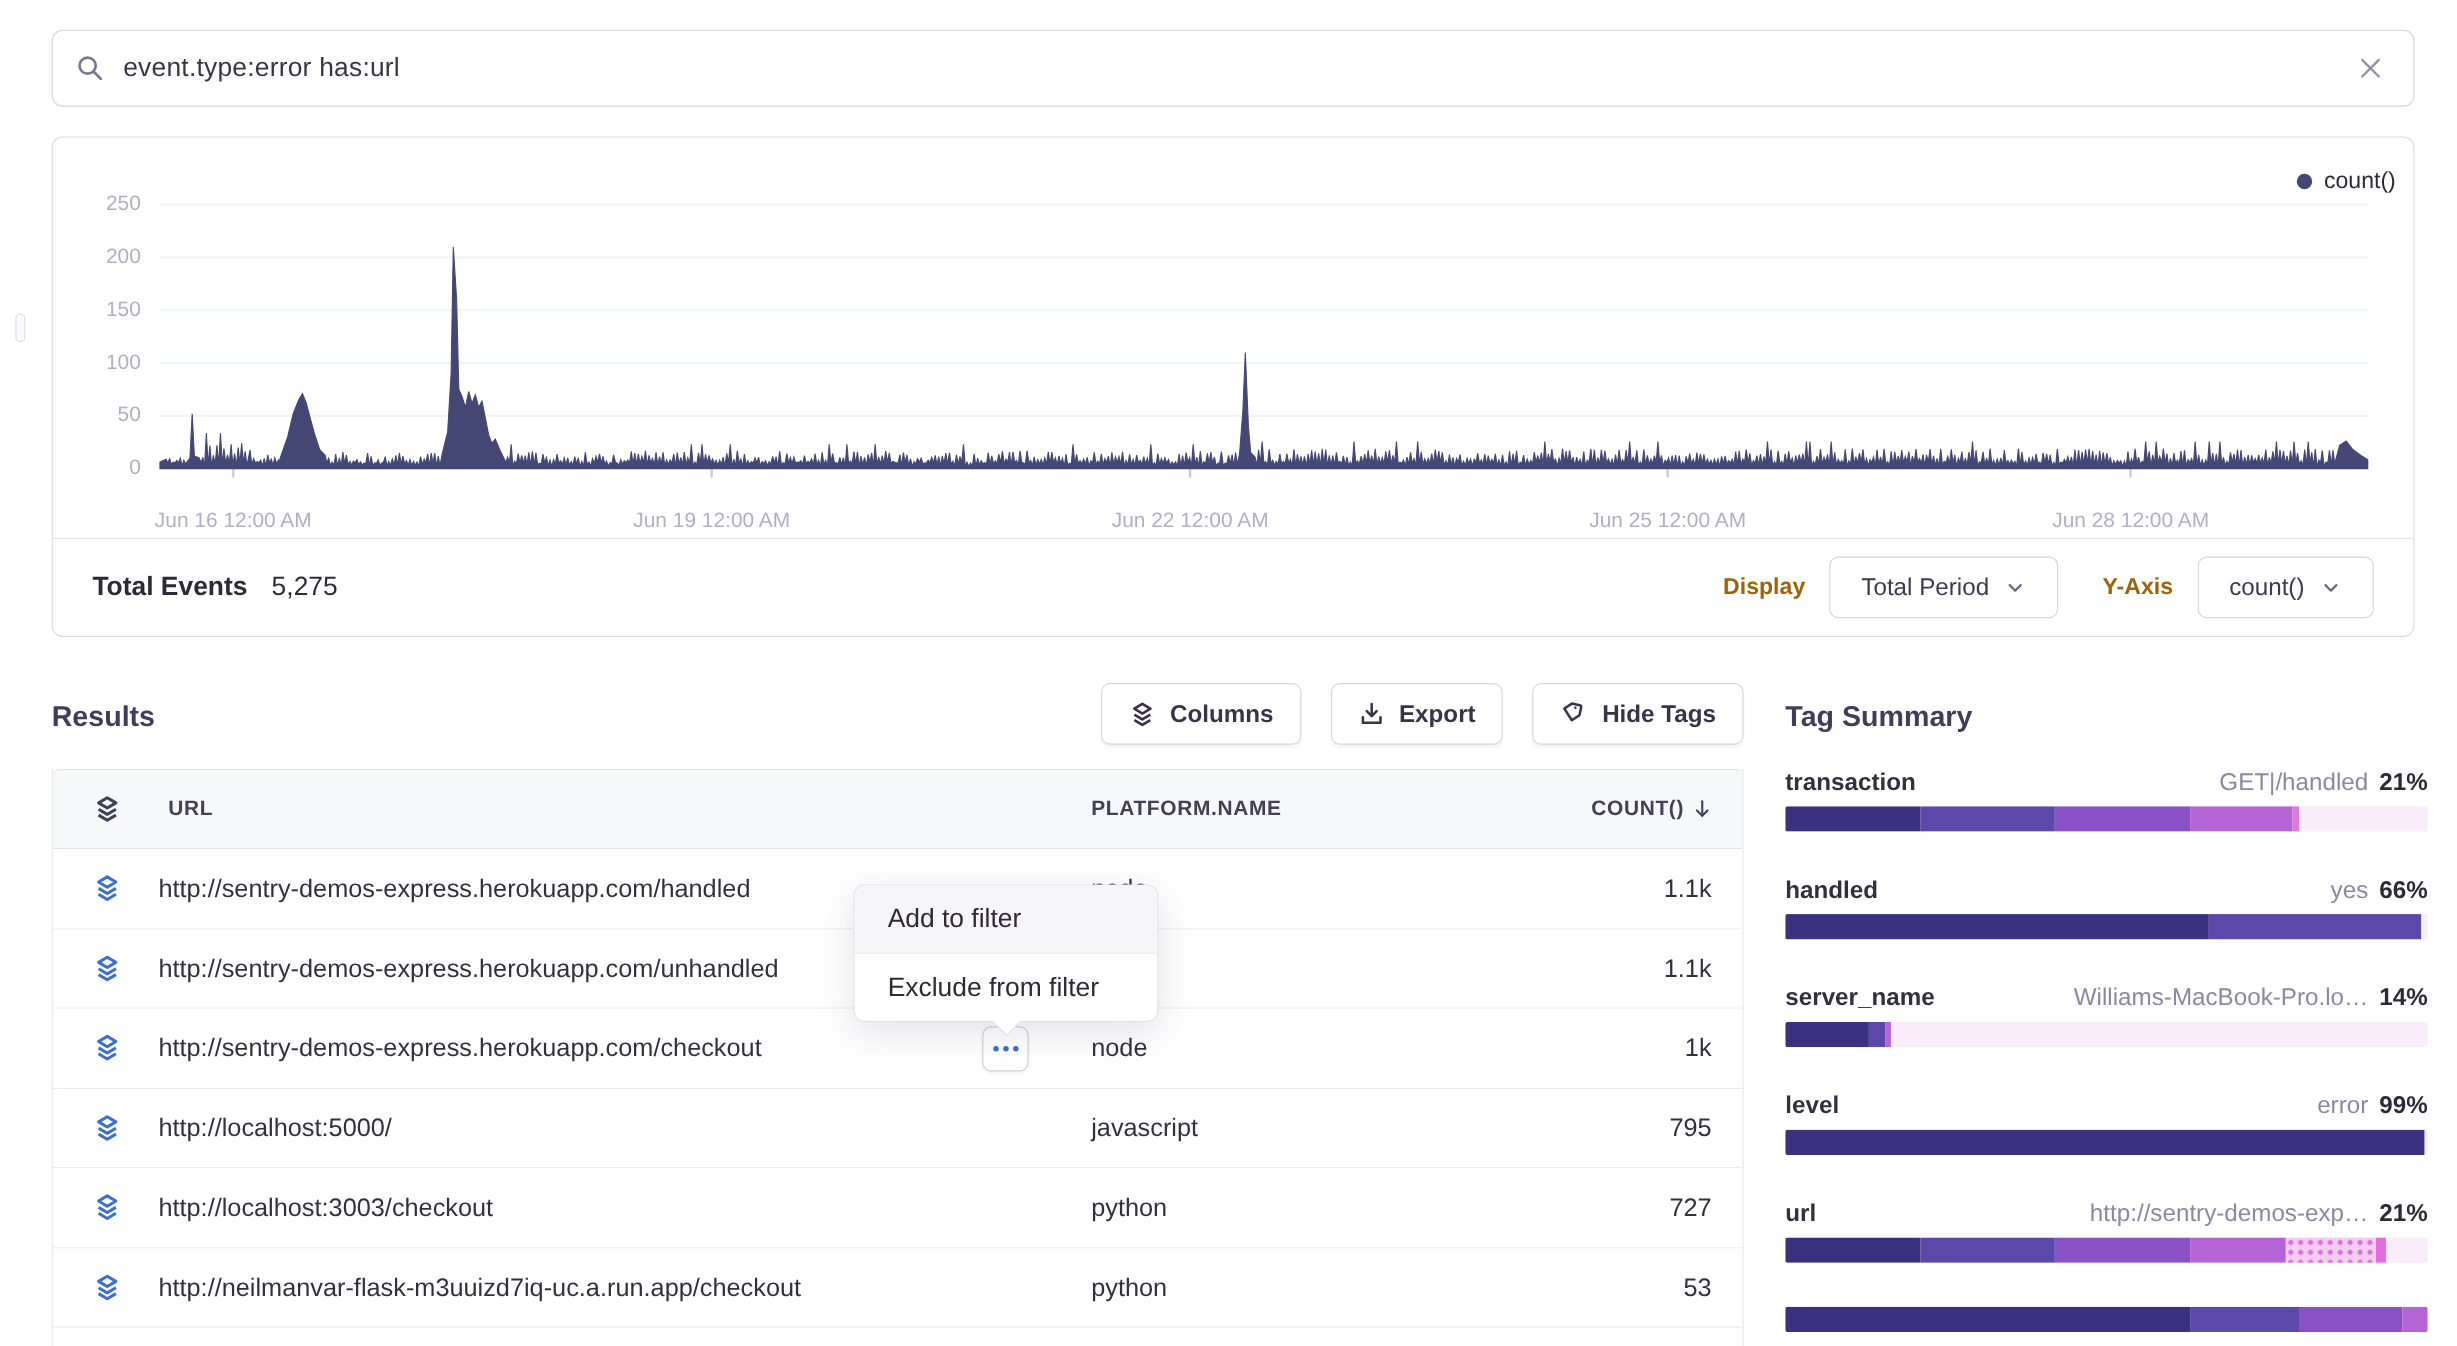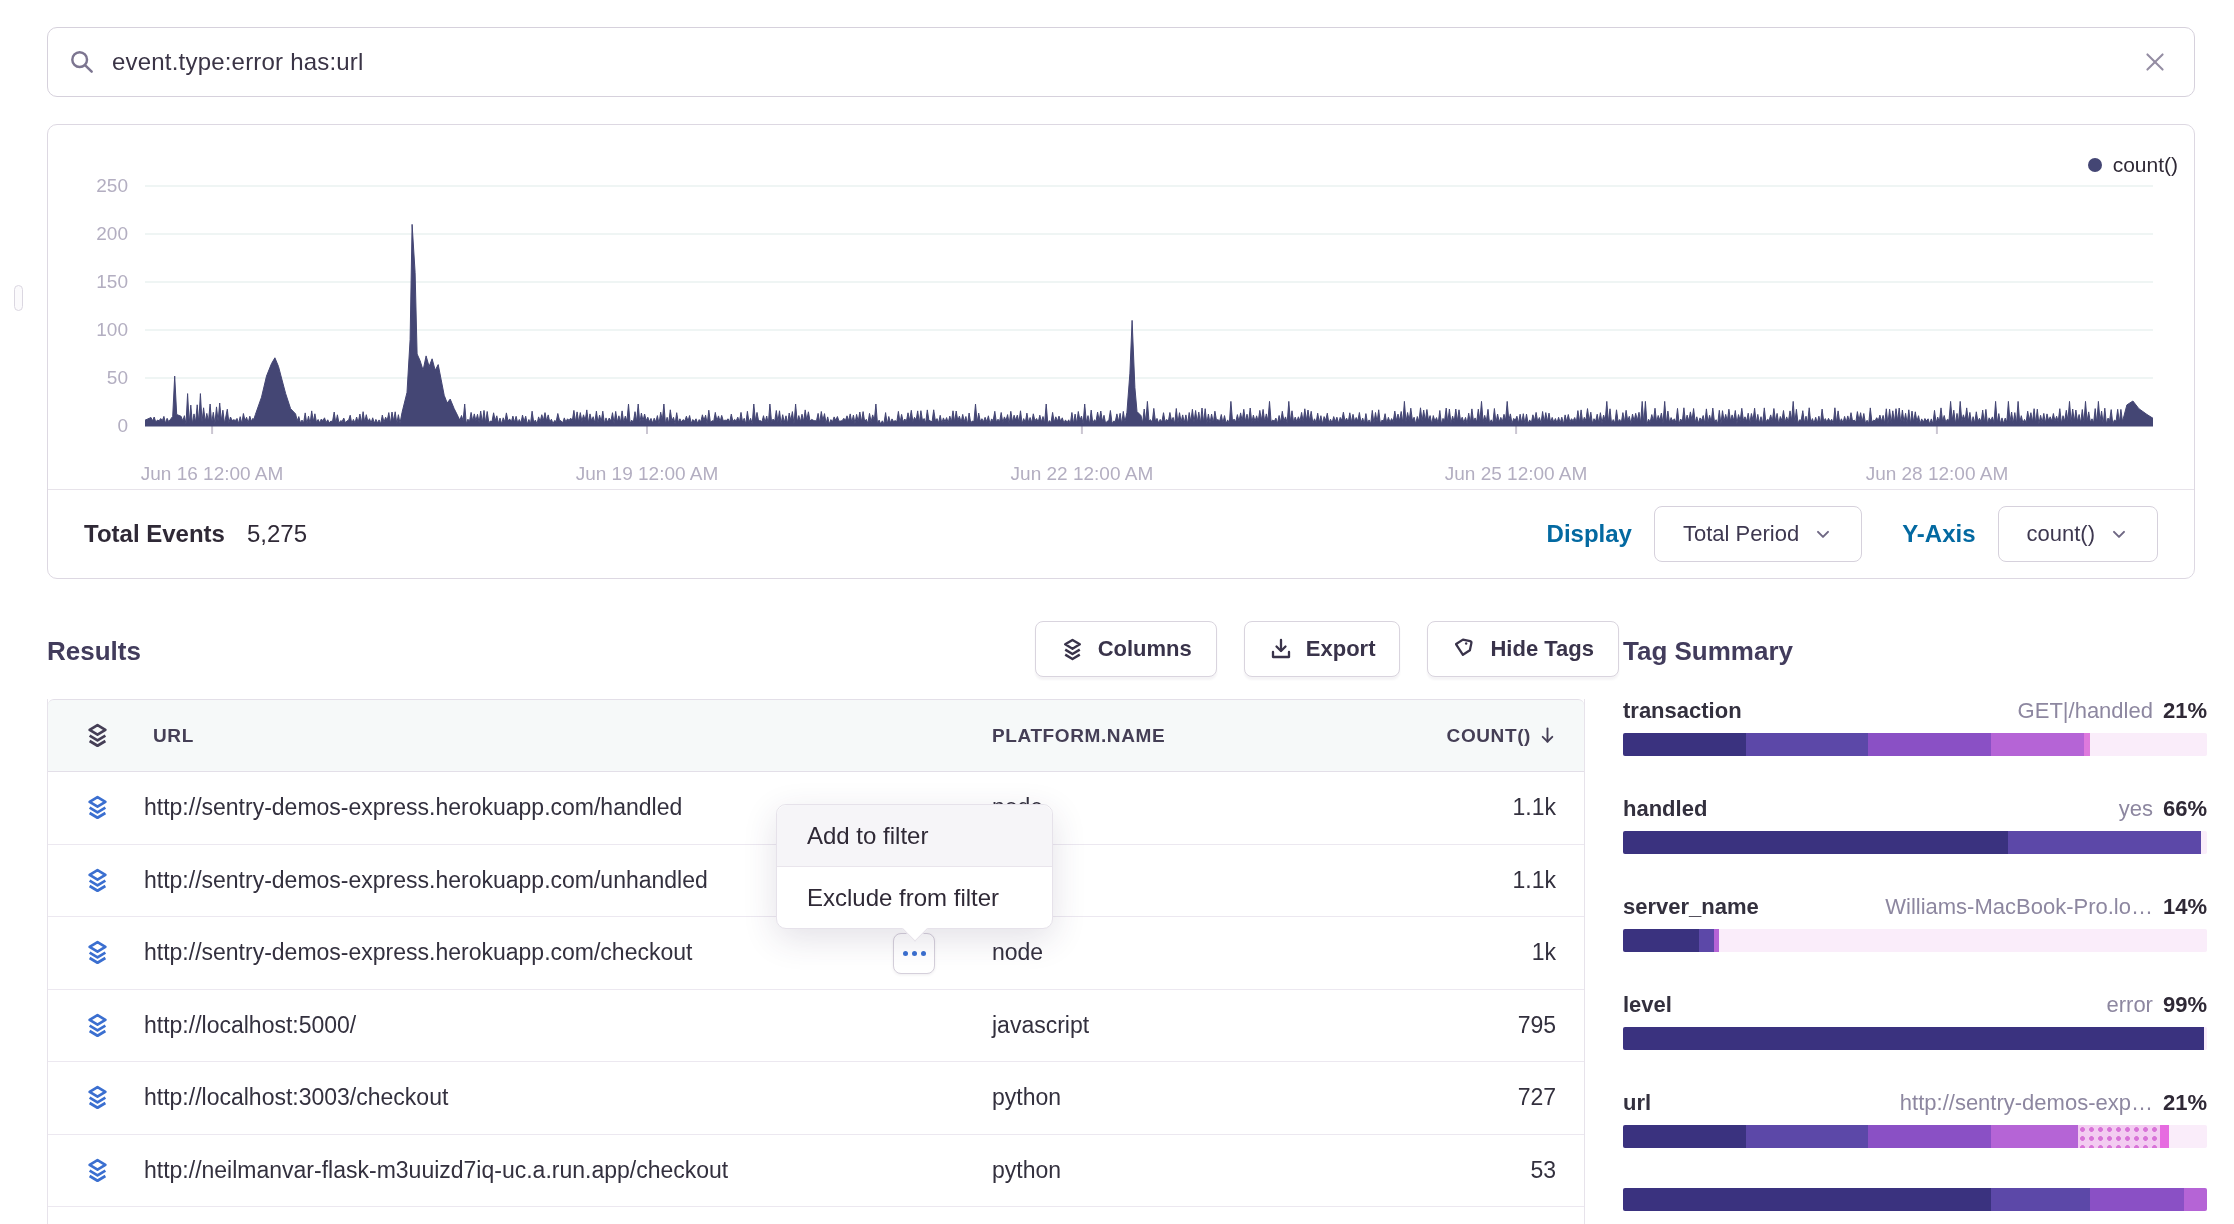--- a/index.html
+++ b/index.html
@@ -29,31 +29,31 @@
   .plot { position:absolute; left:97px; top:26px; width:2008px; height:284px; }
   .ylab { position:absolute; width:60px; left:20px; text-align:right; font-size:19px; color:#b3aec1; }
   .xlab { position:absolute; top:338px; transform:translateX(-50%); font-size:19px; color:#b3aec1; white-space:nowrap; }
   .chart-footer {
     position:absolute; left:0; right:0; top:364px; bottom:0;
     border-top:1.5px solid #e7e3ea; display:flex; align-items:center; padding:0 36px;
   }
   .total-label { font-size:24px; font-weight:bold; color:#2f2936; }
   .total-value { font-size:24px; color:#2f2936; margin-left:22px; }
   .footer-right { margin-left:auto; display:flex; align-items:center; }
-  .ctl-label { font-size:24px; font-weight:bold; color:#0369a1; }
+  .ctl-label { font-size:21px; font-weight:bold; color:#a16207; }
   .dropdown {
     display:flex; align-items:center; gap:14px; height:56px; padding:0 28px;
     border:1.5px solid #d6d1dc; border-radius:8px; background:#fff; margin-left:22px;
     font-size:22px; color:#3e3850; cursor:pointer;
   }
   .dropdown .chev { color:#6f6884; display:flex; }
   .gap40 { width:40px; }
   
   .results-title { position:absolute; left:47px; top:636px; font-size:26px; font-weight:bold; color:#423c5c; }
-  .toolbar { position:absolute; right:615px; top:621px; display:flex; gap:27px; }
+  .toolbar { position:absolute; right:649px; top:621px; display:flex; gap:27px; }
   .tbtn {
     display:inline-flex; align-items:center; gap:13px; height:56px; padding:0 24px;
     border:1.5px solid #d9d4de; border-radius:8px; background:#fff; cursor:pointer;
     font-size:22px; font-weight:bold; color:#39334a; box-shadow:0 3px 2px rgba(50,35,70,.05);
   }
   .tbtn .bicon { display:flex; color:#39334a; }
   
   .table {
     position:absolute; left:47px; top:699px; width:1538px; height:525px;
     overflow:hidden; border-left:1.5px solid #e7e3eb; border-right:1.5px solid #e7e3eb;

